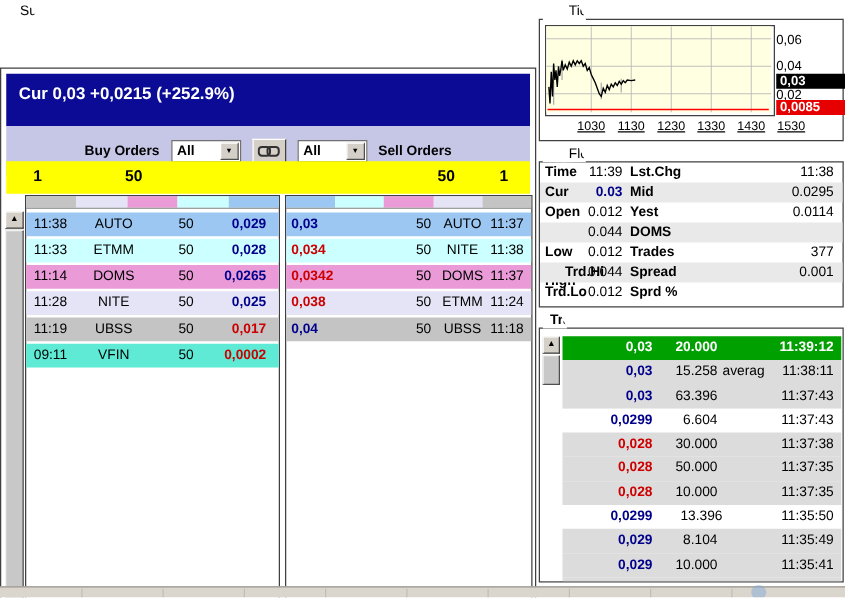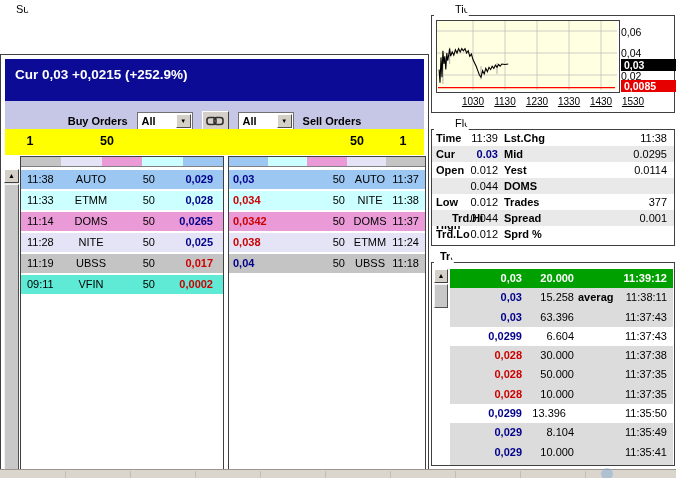--- a/index.html
+++ b/index.html
@@ -337,21 +337,21 @@
     </div>
     <div id="trade-rows" style="position:absolute;left:18px;top:6px;right:1px;">
         <div class="trow" style="background: rgb(0, 160, 0); font-weight: bold;">
           <span style="left: 0px; width: 72px; text-align: right; color: rgb(255, 255, 255);" class="price">0,03</span>
           <span style="left: 72px; width: 52px; text-align: right; color: rgb(255, 255, 255);">20.000</span>
           <span style="right: 6px; width: 60px; text-align: right; color: rgb(255, 255, 255);">11:39:12</span>
         </div>
         <div class="trow" style="background: rgb(220, 220, 220);">
           <span style="left: 0px; width: 72px; text-align: right; color: rgb(0, 0, 139);" class="price">0,03</span>
           <span style="left:72px;width:52px;text-align:right;">15.258</span>
-          <span style="left:128px;font-weight:bold;">averag</span>
+          <span style="left:128px;">averag</span>
           <span style="right:6px;width:60px;text-align:right;">11:38:11</span>
         </div>
         <div class="trow" style="background: rgb(220, 220, 220);">
           <span style="left: 0px; width: 72px; text-align: right; color: rgb(0, 0, 139);" class="price">0,03</span>
           <span style="left:72px;width:52px;text-align:right;">63.396</span>
           <span style="right:6px;width:60px;text-align:right;">11:37:43</span>
         </div>
         <div class="trow" style="background: rgb(255, 255, 255);">
           <span style="left: 0px; width: 72px; text-align: right; color: rgb(0, 0, 139);" class="price">0,0299</span>
           <span style="left:72px;width:52px;text-align:right;">6.604</span>
@@ -367,21 +367,21 @@
           <span style="left:72px;width:52px;text-align:right;">50.000</span>
           <span style="right:6px;width:60px;text-align:right;">11:37:35</span>
         </div>
         <div class="trow" style="background: rgb(220, 220, 220);">
           <span style="left: 0px; width: 72px; text-align: right; color: rgb(204, 0, 0);" class="price">0,028</span>
           <span style="left:72px;width:52px;text-align:right;">10.000</span>
           <span style="right:6px;width:60px;text-align:right;">11:37:35</span>
         </div>
         <div class="trow" style="background: rgb(255, 255, 255);">
           <span style="left: 0px; width: 72px; text-align: right; color: rgb(0, 0, 139);" class="price">0,0299</span>
-          <span style="left:64px;width:52px;text-align:right;">13.396</span>
+          <span style="left:76px;width:52px;text-align:right;">13.396</span>
           <span style="right:6px;width:60px;text-align:right;">11:35:50</span>
         </div>
         <div class="trow" style="background: rgb(220, 220, 220);">
           <span style="left: 0px; width: 72px; text-align: right; color: rgb(0, 0, 139);" class="price">0,029</span>
           <span style="left:72px;width:52px;text-align:right;">8.104</span>
           <span style="right:6px;width:60px;text-align:right;">11:35:49</span>
         </div>
         <div class="trow" style="background: rgb(220, 220, 220);">
           <span style="left: 0px; width: 72px; text-align: right; color: rgb(0, 0, 139);" class="price">0,029</span>
           <span style="left:72px;width:52px;text-align:right;">10.000</span>

